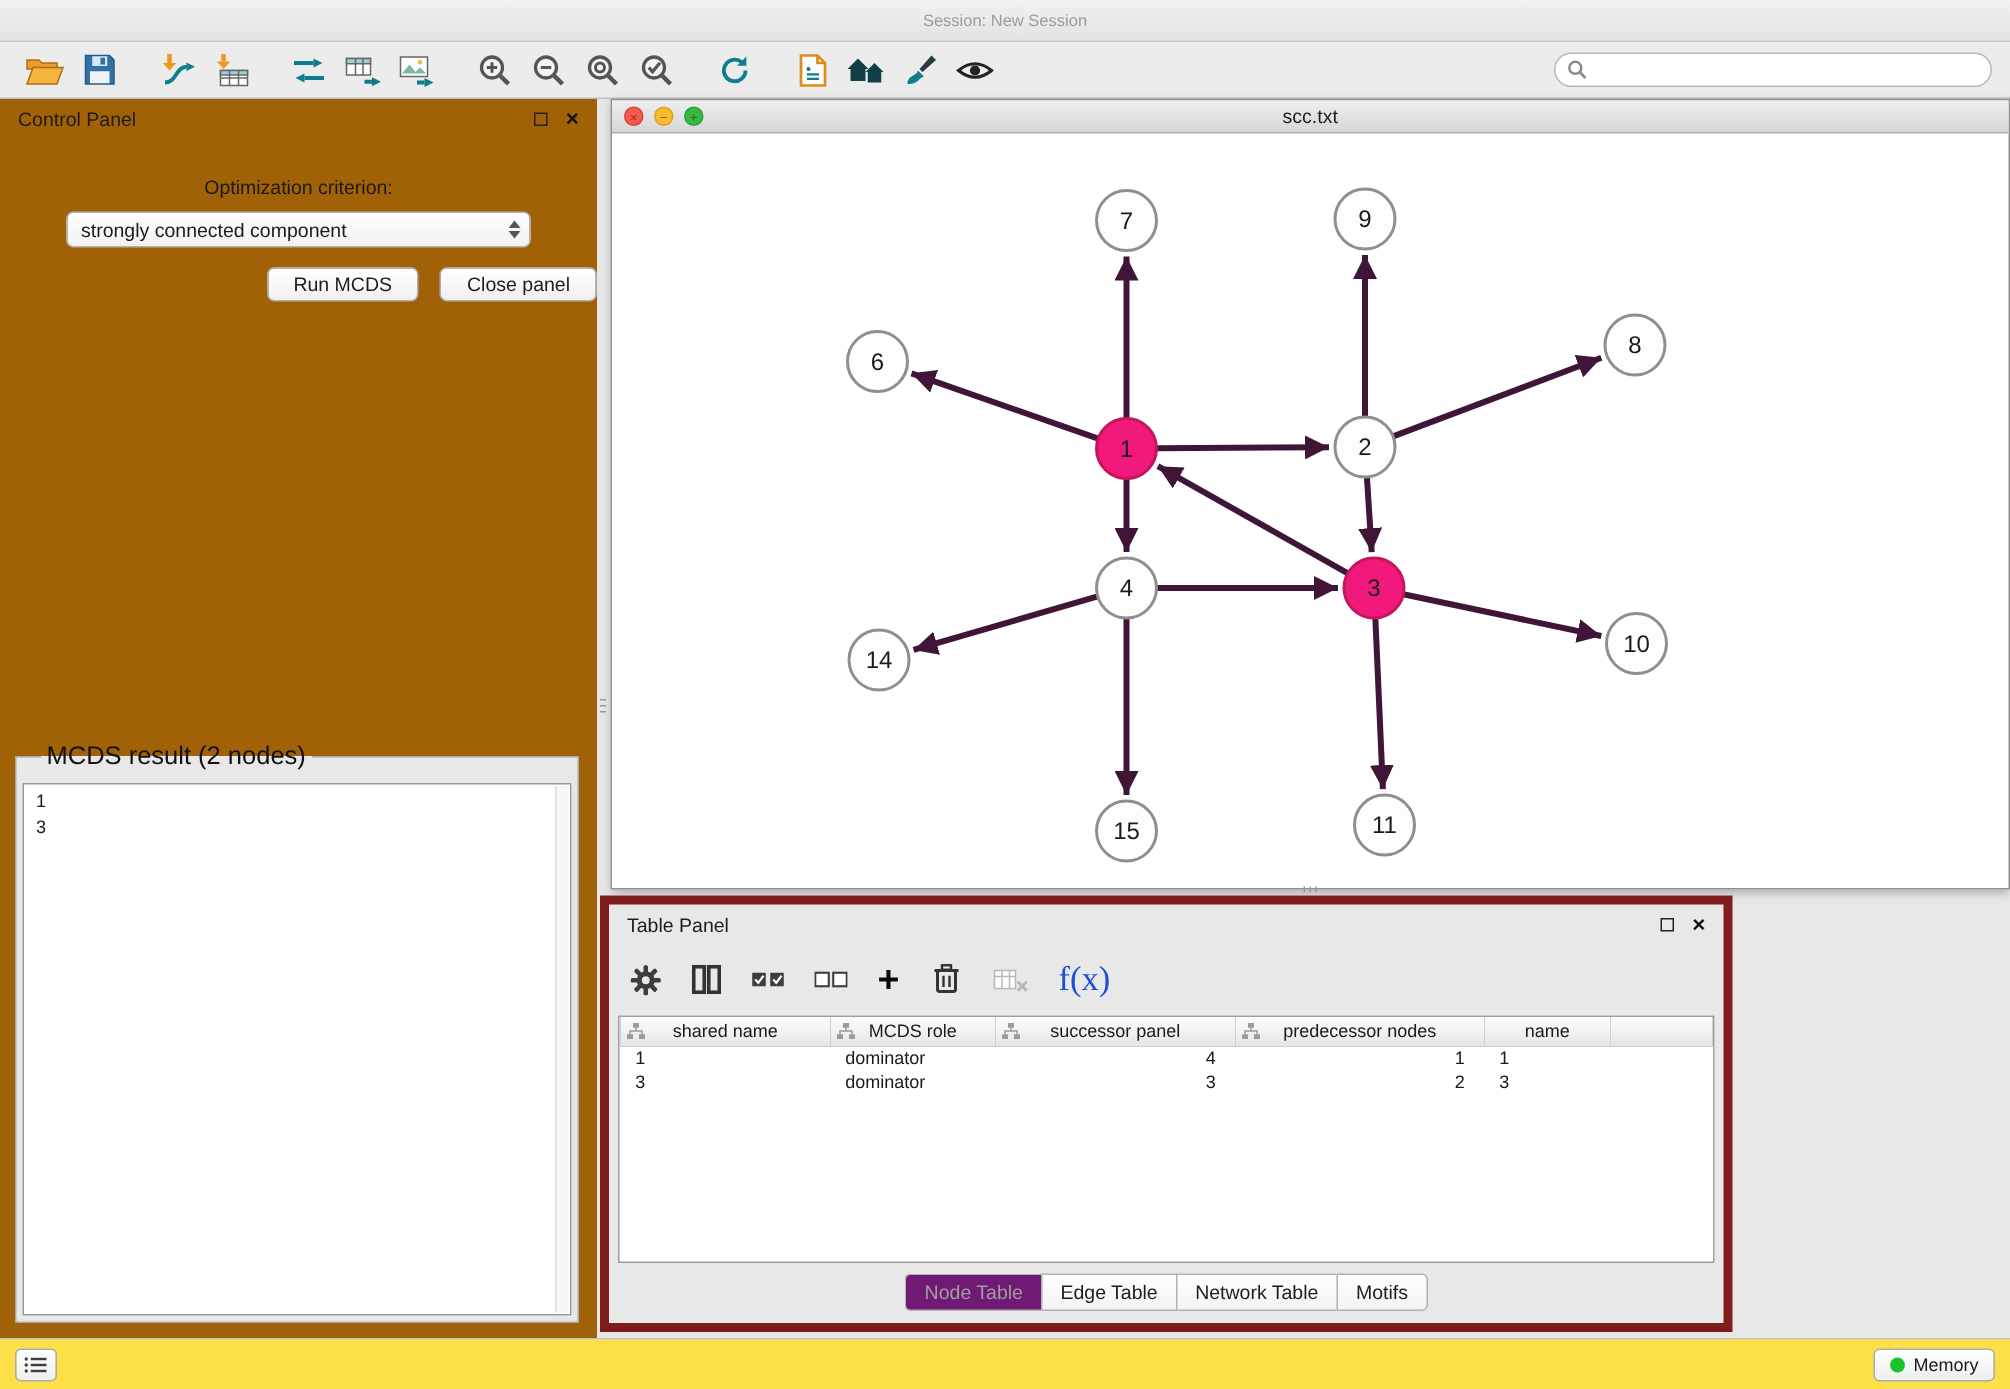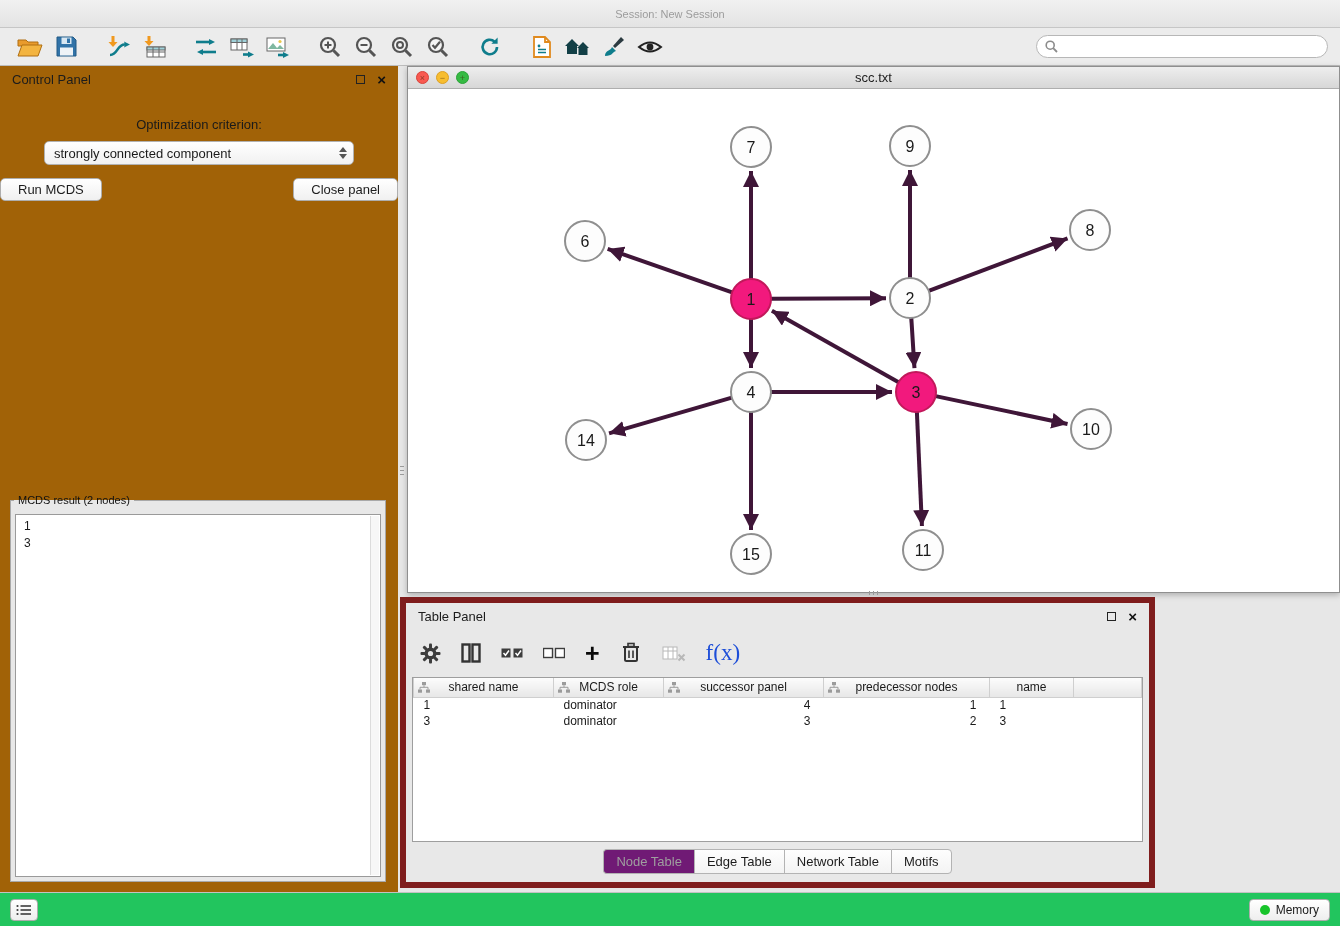--- a/index.html
+++ b/index.html
@@ -32,25 +32,25 @@
     border-right:none;color:#1c1c1c;cursor:default}
   .cp-tab:first-child{border-radius:4px 0 0 4px}
   .cp-tab:last-child{border-right:1px solid #b3b3b3;border-radius:0 4px 4px 0}
   .cp-tab.active{background:#e0e0e0;color:#9f9f9f}
   .opt-label{text-align:center;font-size:13px;margin-top:25px}
   .dropdown{width:310px;height:24px;margin:9px auto 0;background:linear-gradient(#ffffff,#f1f1f1);
     border:1px solid #b2b2b2;border-radius:5px;display:flex;align-items:center;padding:0 6px 0 9px;font-size:13px}
   .dd-arrows{margin-left:auto;display:flex;flex-direction:column;gap:2px;align-items:center}
   .tri-up{width:0;height:0;border-left:4px solid transparent;border-right:4px solid transparent;border-bottom:5px solid #555}
   .tri-down{width:0;height:0;border-left:4px solid transparent;border-right:4px solid transparent;border-top:5px solid #555}
-  .btn-row{display:flex;justify-content:space-between;gap:14px;margin-top:13px}
+  .btn-row{display:flex;justify-content:flex-end;gap:14px;margin-top:13px}
   .mac-btn{height:23px;padding:0 17px;font-size:13px;font-family:"Liberation Sans",sans-serif;
     background:linear-gradient(#ffffff,#f0f0f0);border:1px solid #aeaeae;border-radius:5px;color:#1c1c1c;cursor:default}
   .result-box{position:absolute;left:10px;right:12px;top:428px;bottom:10px;border:1px solid #a9a9a9;background:#e8e8e8}
-  .result-box legend{font-size:11px;padding:0 4px;margin-left:3px;color:#111}
+  .result-box legend{font-size:17px;padding:0 4px;margin-left:16px;color:#111}
   .result-inner{position:absolute;left:4px;right:4px;top:8px;bottom:4px;background:#fff;border:1px solid #9a9a9a}
   .result-text{font-size:12px;line-height:17px;padding:3px 8px;white-space:pre}
   .result-scroll{position:absolute;top:1px;bottom:1px;right:1px;width:9px;background:#f7f7f7;border-left:1px solid #dcdcdc}
 
   
   .network-window{position:absolute;left:407px;top:66px;width:933px;height:527px;background:#fff;
     border:1px solid #8f8f8f;box-shadow:0 2px 6px rgba(0,0,0,.25)}
   .net-titlebar{height:22px;background:linear-gradient(#eeeeee,#d7d7d7);border-bottom:1px solid #aeaeae;
     position:relative;display:flex;align-items:center;justify-content:center;font-size:13px;color:#1c1c1c}
   .traffic{position:absolute;left:8px;top:4px;display:flex;gap:7px}
@@ -82,21 +82,21 @@
 
   
   .v-splitter{position:absolute;left:398px;top:455px;width:8px;height:30px;display:flex;flex-direction:column;
     align-items:center;justify-content:center;gap:3px}
   .v-splitter i{width:4px;height:1px;background:#9a9a9a;display:block}
   .h-splitter{position:absolute;left:858px;top:589px;width:30px;height:8px;display:flex;
     align-items:center;justify-content:center;gap:3px}
   .h-splitter i{width:1px;height:4px;background:#9a9a9a;display:block}
 
   
-  .statusbar{position:absolute;left:0;right:0;bottom:0;height:34px;background:#22c55e;border-top:1px solid #c2c2c2;
+  .statusbar{position:absolute;left:0;right:0;bottom:0;height:34px;background:#fde047;border-top:1px solid #c2c2c2;
     display:flex;align-items:center;padding:0 10px}
   .list-btn{width:28px;height:22px;border:1px solid #adadad;border-radius:4px;background:linear-gradient(#fff,#eee);
     display:flex;align-items:center;justify-content:center;cursor:default}
   .memory-btn{margin-left:auto;height:22px;padding:0 10px;border:1px solid #adadad;border-radius:4px;
     background:linear-gradient(#fff,#eee);display:flex;align-items:center;gap:6px;font-size:12px;cursor:default}
   .mem-dot{width:10px;height:10px;border-radius:50%;background:#17c42a;display:inline-block}
 </style>
 </head>
 <body>
 

